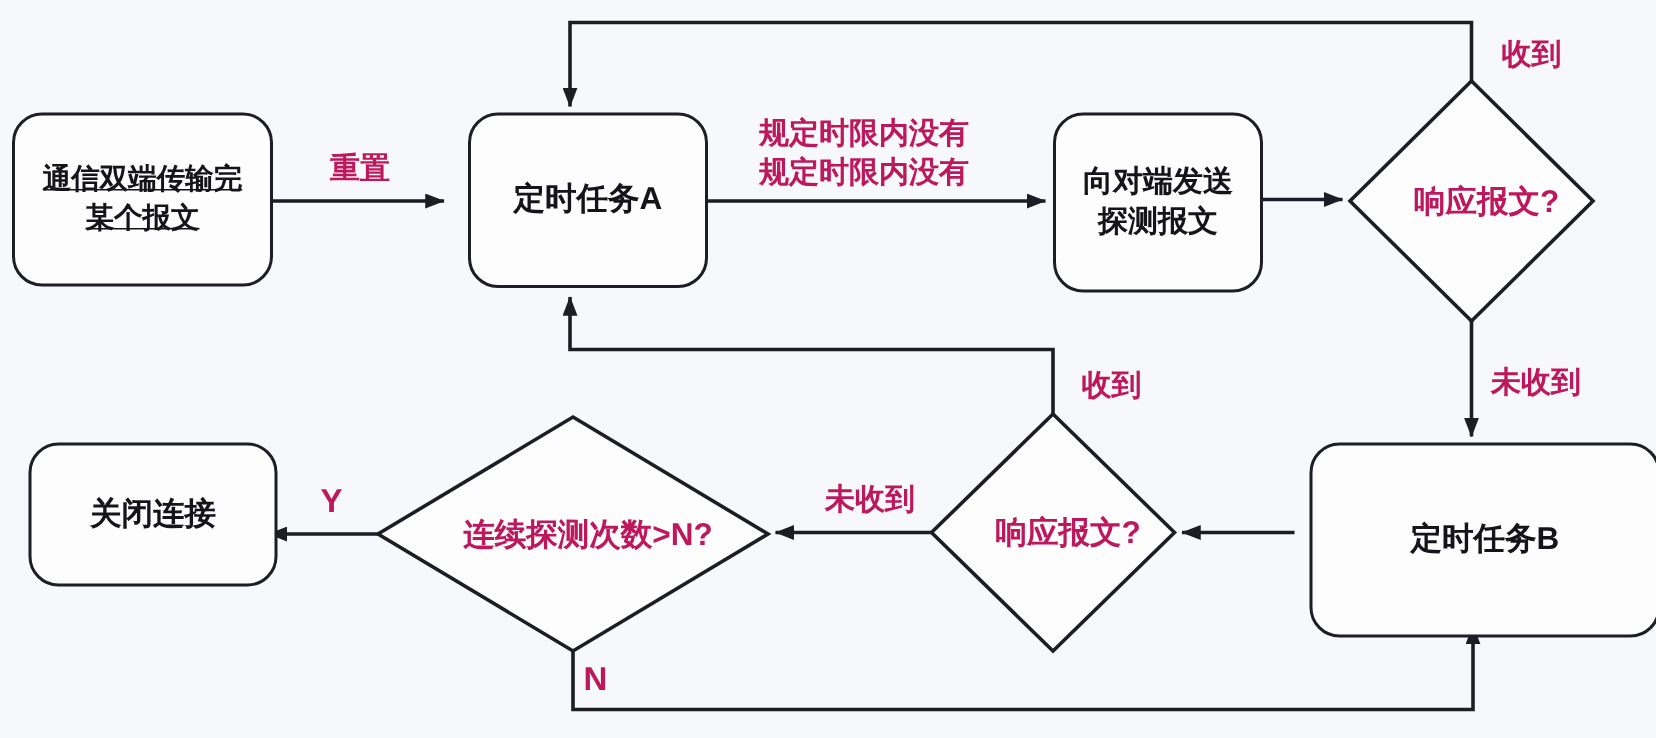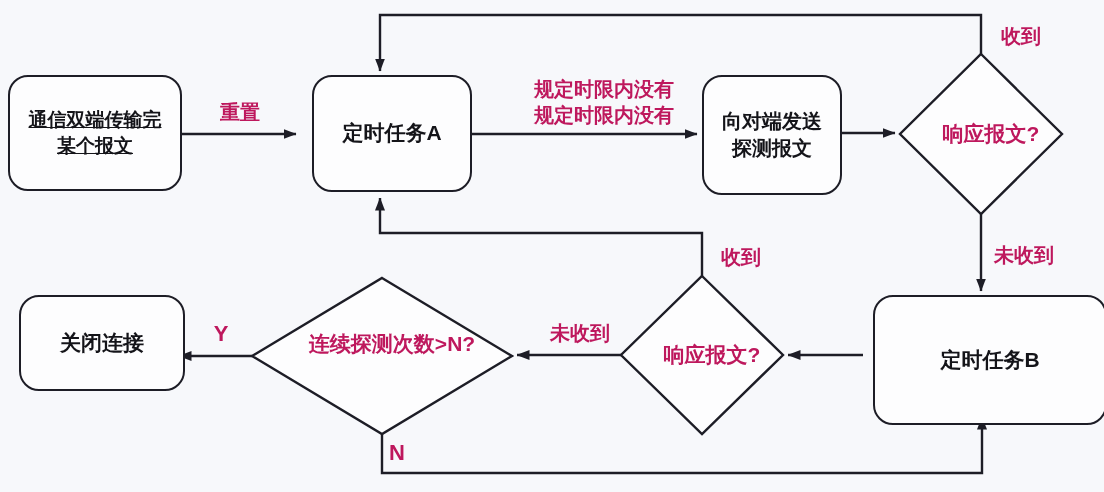--- a/index.html
+++ b/index.html
@@ -107,25 +107,25 @@
   <div class="node f21" style="left:863px; top:295px; width:234px; height:130px;">
     <div class="node-line">定时任务B</div>
   </div>
 
   <div class="node f21" style="left:9px; top:295px; width:166px; height:96px;">
     <div class="node-line">关闭连接</div>
   </div>
 
   <div class="diamond-label f21" style="left:981px; top:134px;">响应报文?</div>
   <div class="diamond-label f21" style="left:702px; top:355px;">响应报文?</div>
-  <div class="diamond-label f21" style="left:382px; top:344px;text-align:right;">连续探测次数&gt;N?</div>
+  <div class="diamond-label f21" style="left:382px; top:356px;text-align:right;">连续探测次数&gt;N?</div>
 
   <div class="edge-label f20" style="left:240px; top:112px;">重置</div>
 
-  <div class="edge-label f20" style="left:604px; top:102px; line-height:1.3;">
+  <div class="edge-label f20" style="left:576px; top:102px; line-height:1.3;">
     <div>规定时限内没有</div>
     <div>规定时限内没有</div>
   </div>
 
   <div class="edge-label f20" style="left:1021px; top:36px;">收到</div>
 
   <div class="edge-label f20" style="left:1024px; top:255px;">未收到</div>
 
   <div class="edge-label f20" style="left:741px; top:257px;">收到</div>
 

